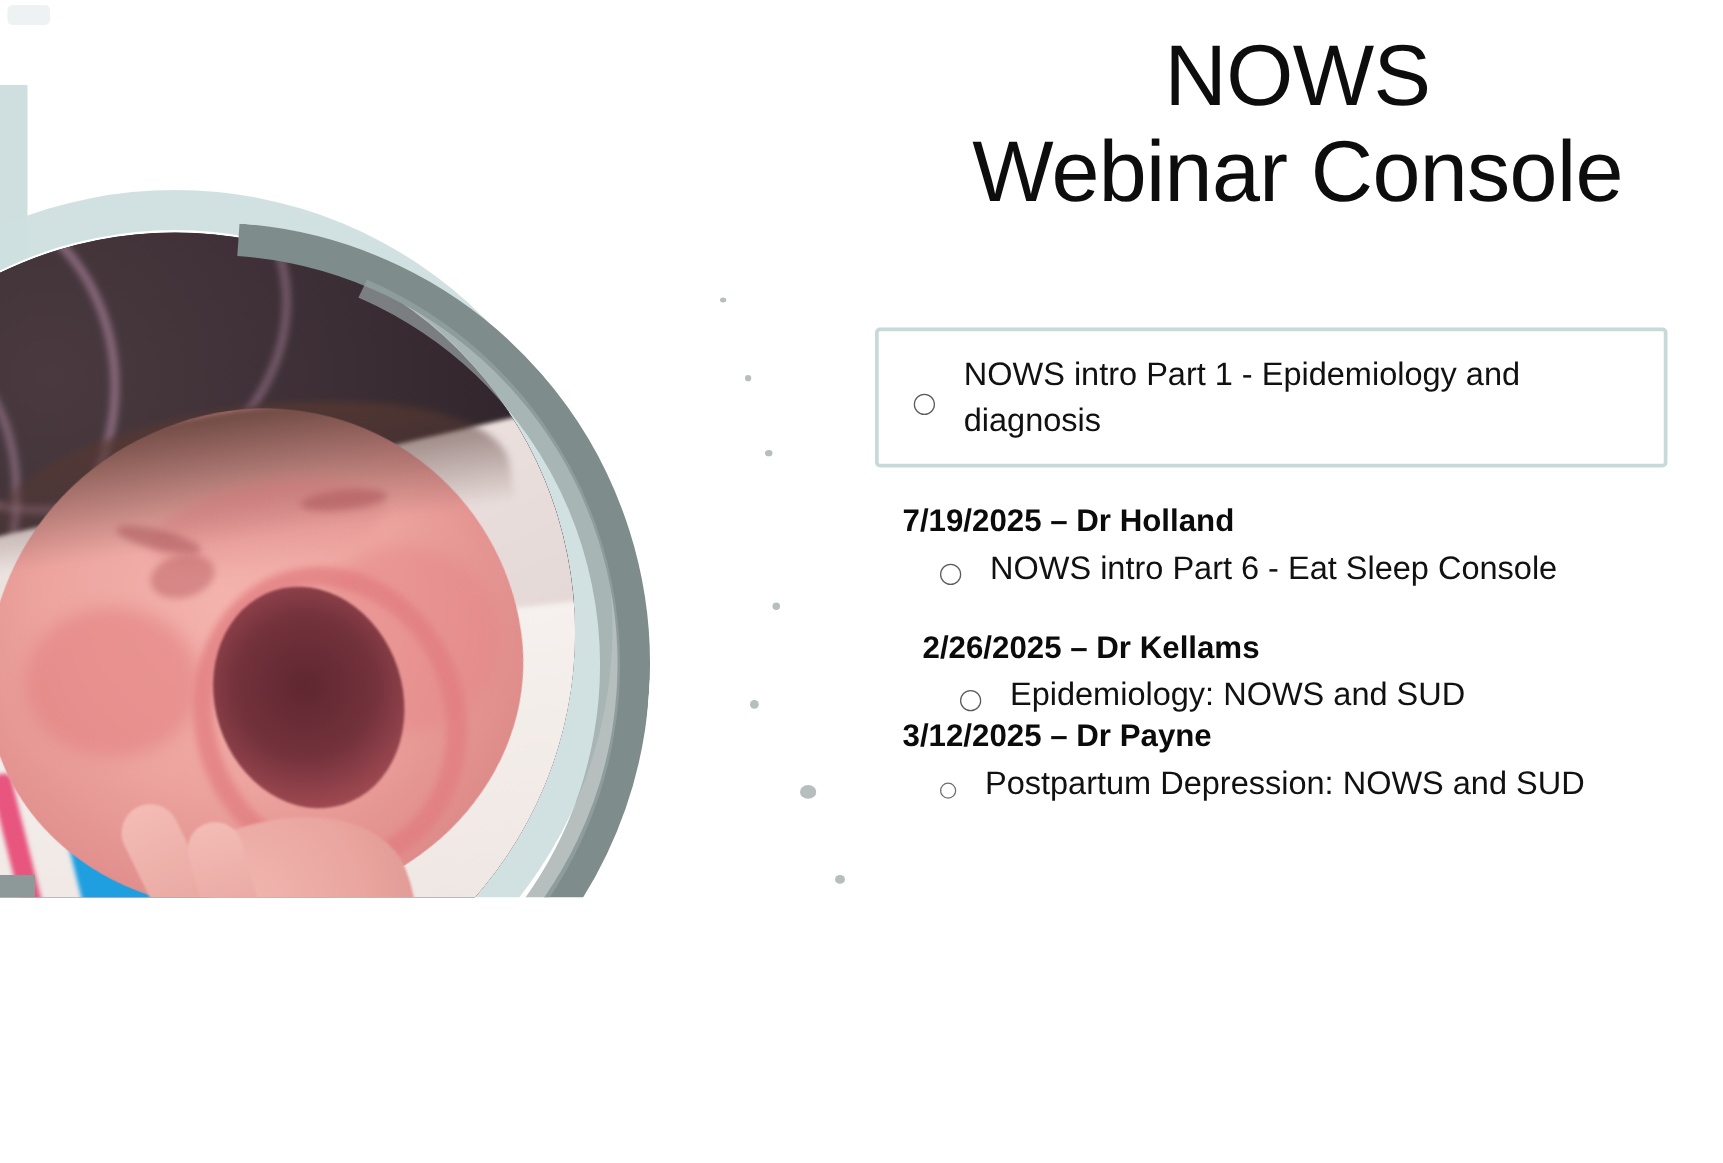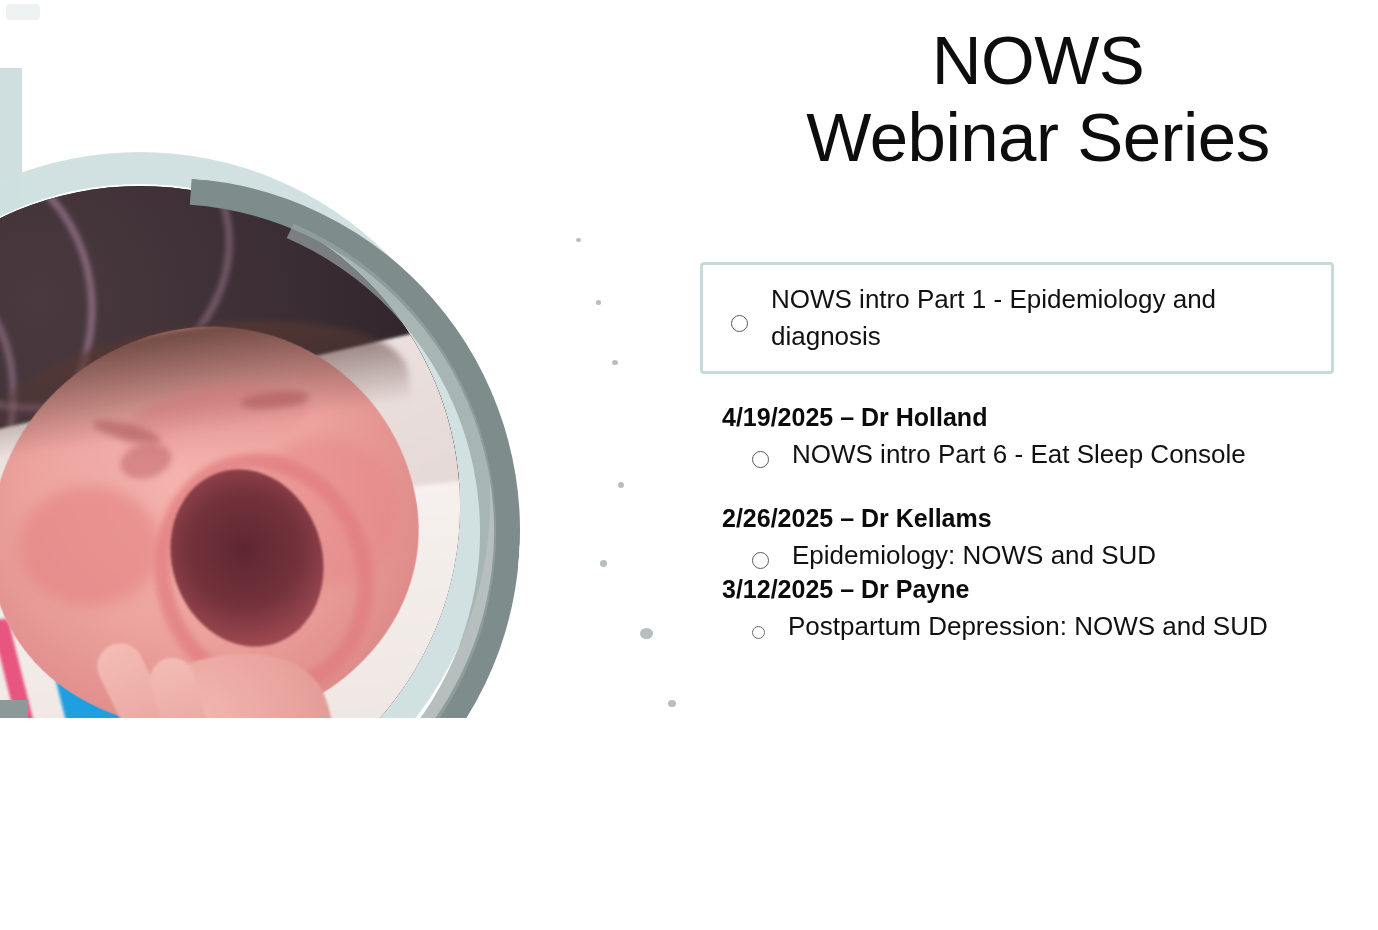--- a/index.html
+++ b/index.html
@@ -328,21 +328,21 @@
     padding: 12px 16px 16px 14px;
     margin-left: 2px;
     margin-right: 44px;
     background: #ffffff;
     box-shadow: 0 0 0 1px rgba(255,255,255,.6);
   }
   .entry.boxed .bullet { margin-left: 14px; }
 
   
   .entry.e2 { margin-top: 28px; margin-left: 24px; }
-  .entry.e3 { margin-top: 30px; margin-left: 24px; }
+  .entry.e3 { margin-top: 30px; margin-left: 40px; }
   .entry.e4 { margin-top: 30px; margin-left: 24px; }
   .entry.e5 { margin-left: 24px; }
 </style>
 </head>
 <body>
 
 <div id="slide">
 
   <div id="visual-area">
 
@@ -396,34 +396,34 @@
     <div class="speck" style="left:576px;top:238px;width:5px;height:4px;"></div>
     <div class="speck" style="left:300px;top:830px;width:9px;height:8px;"></div>
     <div class="speck" style="left:180px;top:866px;width:6px;height:6px;"></div>
     <div class="speck" style="left:246px;top:786px;width:7px;height:6px;"></div>
   </div>
 
   <div id="content">
 
     <h1 class="title">
       <span>NOWS</span>
-      <span class="line2">Webinar Series</span>
+      <span class="line2">Webinar Console</span>
     </h1>
 
     <div class="schedule">
 
       <div class="entry boxed e1">
         <div class="topic-row">
           <span class="bullet"></span>
           <span class="topic">NOWS intro Part 1 - Epidemiology and diagnosis</span>
         </div>
       </div>
 
       <div class="entry e2">
-        <div class="date-line">4/19/2025 – Dr Holland</div>
+        <div class="date-line">7/19/2025 – Dr Holland</div>
         <div class="topic-row">
           <span class="bullet"></span>
           <span class="topic">NOWS intro Part 6  -  Eat Sleep Console</span>
         </div>
       </div>
 
       <div class="entry e3">
         <div class="date-line">2/26/2025 – Dr Kellams</div>
         <div class="topic-row">
           <span class="bullet"></span>

